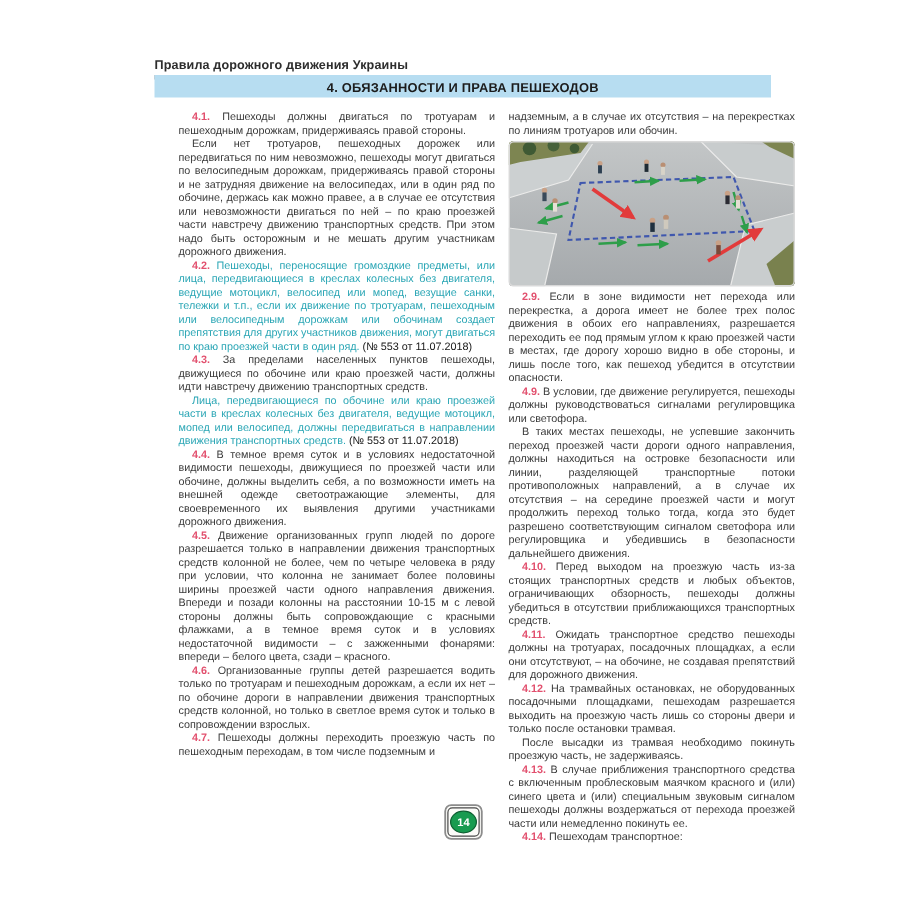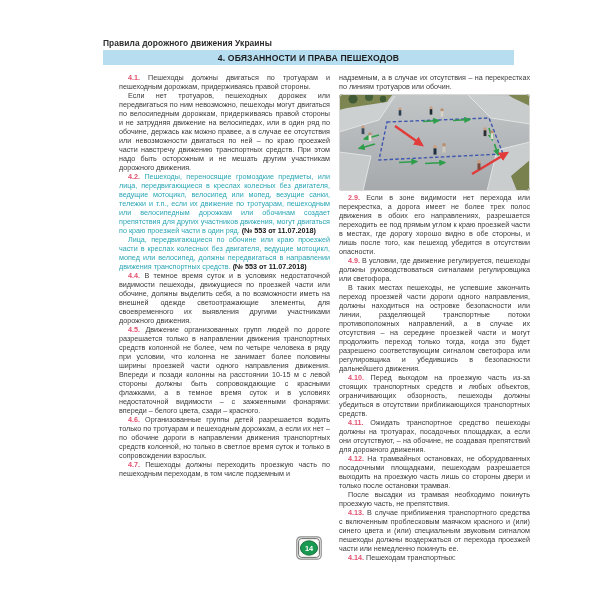--- a/index.html
+++ b/index.html
@@ -31,40 +31,41 @@
   .col-left{flex:0 0 211px;width:211px;}
   .col-right{flex:0 0 191px;width:191px;}
   .para{
     margin:0;text-indent:9px;text-align:justify;
     font-size:7.2px;line-height:9px;hyphens:auto;
     color:var(--body-text,#3a3a3a);
   }
   .para.noindent{text-indent:0;}
   .seg-num{color:var(--clause-number,#e2506e);font-weight:bold;}
   .seg-teal{color:var(--amendment-teal,#2aa6b5);}
-  .seg-bold{color:#161616;font-weight:bold;}
+  .seg-bold{color:#161616;font-weight:normal;}
   figure.illustration{margin:3px 0 2px;padding:0;width:191px;height:97px;}
   figure.illustration svg{display:block;border-radius:3px;}
   .page-badge{position:absolute;left:296px;top:536px;width:26px;height:40px;}
 </style>
 </head>
 <body>
 
 <div class="page-header">Правила дорожного движения Украины</div>
 <div class="header-rule"></div>
 
 <div class="section-banner">
   <span class="title">4. ОБЯЗАННОСТИ И ПРАВА ПЕШЕХОДОВ</span>
 </div>
 
 <div class="columns">
   <div class="col-left">
       <p class="para"><span class="seg-num">4.1.</span> <span class="seg-plain">Пешеходы должны двигаться по тротуарам и пешеходным дорожкам, придерживаясь правой стороны.</span></p>
       <p class="para"><span class="seg-plain">Если нет тротуаров, пешеходных дорожек или передвигаться по ним невозможно, пешеходы могут двигаться по велосипедным дорожкам, придерживаясь правой стороны и не затрудняя движение на велосипедах, или в один ряд по обочине, держась как можно правее, а в случае ее отсутствия или невозможности двигаться по ней – по краю проезжей части навстречу движению транспортных средств. При этом надо быть осторожным и не мешать другим участникам дорожного движения.</span></p>
       <p class="para"><span class="seg-num">4.2.</span> <span class="seg-teal">Пешеходы, переносящие громоздкие предметы, или лица, передвигающиеся в креслах колесных без двигателя, ведущие мотоцикл, велосипед или мопед, везущие санки, тележки и т.п., если их движение по тротуарам, пешеходным или велосипедным дорожкам или обочинам создает препятствия для других участников движения, могут двигаться по краю проезжей части в один ряд.</span> <span class="seg-bold">(№ 553 от 11.07.2018)</span></p>
+      <p class="para"><span class="seg-num">4.3.</span> <span class="seg-plain">За пределами населенных пунктов пешеходы, движущиеся по обочине или краю проезжей части, должны идти навстречу движению транспортных средств.</span></p>
       <p class="para"><span class="seg-teal">Лица, передвигающиеся по обочине или краю проезжей части в креслах колесных без двигателя, ведущие мотоцикл, мопед или велосипед, должны передвигаться в направлении движения транспортных средств.</span> <span class="seg-bold">(№ 553 от 11.07.2018)</span></p>
       <p class="para"><span class="seg-num">4.4.</span> <span class="seg-plain">В темное время суток и в условиях недостаточной видимости пешеходы, движущиеся по проезжей части или обочине, должны выделить себя, а по возможности иметь на внешней одежде светоотражающие элементы, для своевременного их выявления другими участниками дорожного движения.</span></p>
       <p class="para"><span class="seg-num">4.5.</span> <span class="seg-plain">Движение организованных групп людей по дороге разрешается только в направлении движения транспортных средств колонной не более, чем по четыре человека в ряду при условии, что колонна не занимает более половины ширины проезжей части одного направления движения. Впереди и позади колонны на расстоянии 10-15 м с левой стороны должны быть сопровождающие с красными флажками, а в темное время суток и в условиях недостаточной видимости – с зажженными фонарями: впереди – белого цвета, сзади – красного.</span></p>
       <p class="para"><span class="seg-num">4.6.</span> <span class="seg-plain">Организованные группы детей разрешается водить только по тротуарам и пешеходным дорожкам, а если их нет – по обочине дороги в направлении движения транспортных средств колонной, но только в светлое время суток и только в сопровождении взрослых.</span></p>
       <p class="para"><span class="seg-num">4.7.</span> <span class="seg-plain">Пешеходы должны переходить проезжую часть по пешеходным переходам, в том числе подземным и</span></p>
     </div>
 
   <div class="col-right">
     <div>
         <p class="para noindent"><span class="seg-plain">надземным, а в случае их отсутствия – на перекрестках по линиям тротуаров или обочин.</span></p>
@@ -177,23 +178,23 @@
       </svg>
     </figure>
 
     <div>
         <p class="para"><span class="seg-num">2.9.</span> <span class="seg-plain">Если в зоне видимости нет перехода или перекрестка, а дорога имеет не более трех полос движения в обоих его направлениях, разрешается переходить ее под прямым углом к краю проезжей части в местах, где дорогу хорошо видно в обе стороны, и лишь после того, как пешеход убедится в отсутствии опасности.</span></p>
         <p class="para"><span class="seg-num">4.9.</span> <span class="seg-plain">В условии, где движение регулируется, пешеходы должны руководствоваться сигналами регулировщика или светофора.</span></p>
         <p class="para"><span class="seg-plain">В таких местах пешеходы, не успевшие закончить переход проезжей части дороги одного направления, должны находиться на островке безопасности или линии, разделяющей транспортные потоки противоположных направлений, а в случае их отсутствия – на середине проезжей части и могут продолжить переход только тогда, когда это будет разрешено соответствующим сигналом светофора или регулировщика и убедившись в безопасности дальнейшего движения.</span></p>
         <p class="para"><span class="seg-num">4.10.</span> <span class="seg-plain">Перед выходом на проезжую часть из-за стоящих транспортных средств и любых объектов, ограничивающих обзорность, пешеходы должны убедиться в отсутствии приближающихся транспортных средств.</span></p>
         <p class="para"><span class="seg-num">4.11.</span> <span class="seg-plain">Ожидать транспортное средство пешеходы должны на тротуарах, посадочных площадках, а если они отсутствуют, – на обочине, не создавая препятствий для дорожного движения.</span></p>
         <p class="para"><span class="seg-num">4.12.</span> <span class="seg-plain">На трамвайных остановках, не оборудованных посадочными площадками, пешеходам разрешается выходить на проезжую часть лишь со стороны двери и только после остановки трамвая.</span></p>
-        <p class="para"><span class="seg-plain">После высадки из трамвая необходимо покинуть проезжую часть, не препятствия.</span></p>
+        <p class="para"><span class="seg-plain">После высадки из трамвая необходимо покинуть проезжую часть, не задерживаясь.</span></p>
         <p class="para"><span class="seg-num">4.13.</span> <span class="seg-plain">В случае приближения транспортного средства с включенным проблесковым маячком красного и (или) синего цвета и (или) специальным звуковым сигналом пешеходы должны воздержаться от перехода проезжей части или немедленно покинуть ее.</span></p>
-        <p class="para"><span class="seg-num">4.14.</span> <span class="seg-plain">Пешеходам транспортных:</span></p>
+        <p class="para"><span class="seg-num">4.14.</span> <span class="seg-plain">Пешеходам транспортное:</span></p>
       </div>
   </div>
 </div>
 
 <div class="page-badge">
   <svg width="26" height="24" viewBox="0 0 26 24" xmlns="http://www.w3.org/2000/svg">
     <rect x="0.8" y="0.8" width="24.4" height="22.4" rx="4" fill="#fbfbf8" stroke="#8c8c8c" stroke-width="1.2"></rect>
     <rect x="2.6" y="2.6" width="20.8" height="18.8" rx="3" fill="none" stroke="#4a4a4a" stroke-width="0.8"></rect>
     <ellipse cx="13" cy="12" rx="8.6" ry="7.2" fill="#189b50" stroke="#0c5e30" stroke-width="0.8"></ellipse>
     <text x="13" y="14.6" text-anchor="middle" font-family="Liberation Sans, sans-serif" font-size="7.4" font-weight="bold" fill="#ffffff">14</text>

